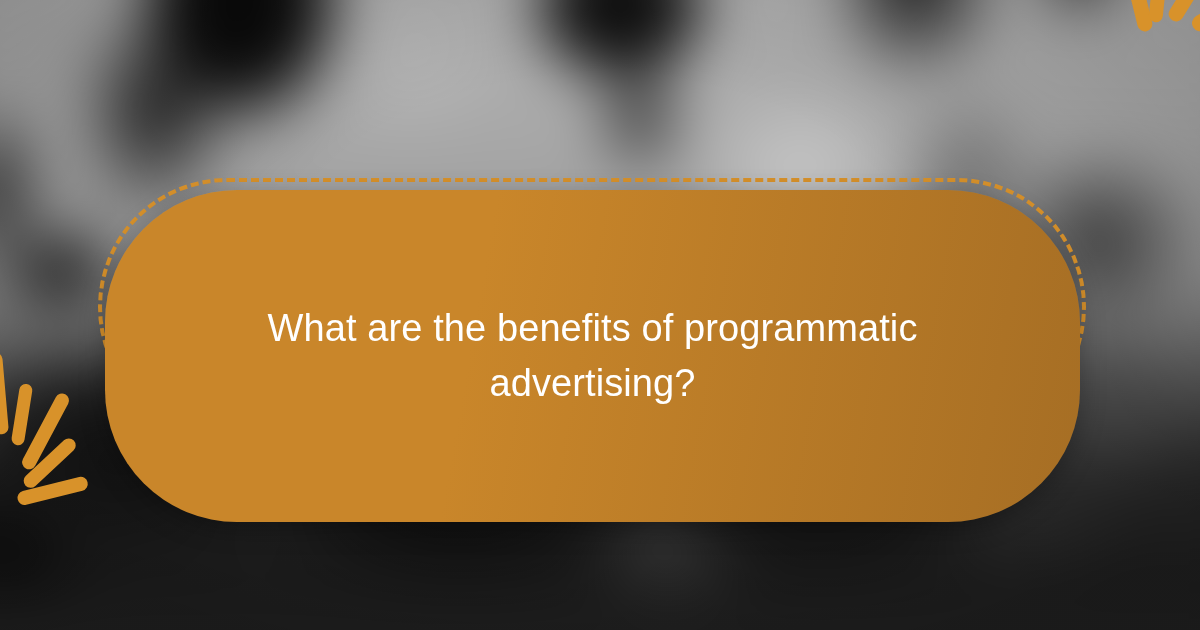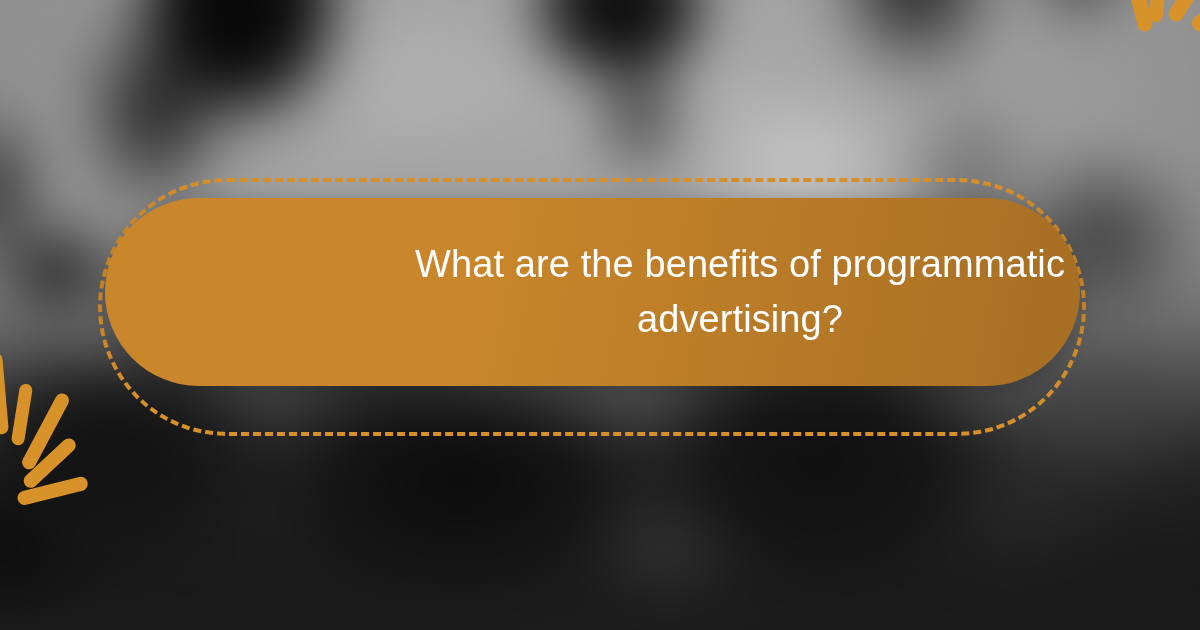--- a/index.html
+++ b/index.html
@@ -78,28 +78,28 @@
     width: 988px;
     height: 258px;
     border: 4px dashed #D7912B;
     border-radius: 135px;
     box-sizing: border-box;
     background: transparent;
   }
   .card {
     position: absolute;
     left: 105px;
-    top: 198px;
+    top: 190px;
     width: 975px;
-    height: 188px;
+    height: 332px;
     border-radius: 132px;
     background: linear-gradient(100deg, #CE8A2B 0%, #C9862A 38%, #BA7D29 70%, #A66E24 100%);
     display: flex;
     align-items: center;
-    justify-content: flex-end;
+    justify-content: center;
     box-shadow: 0 6px 26px rgba(0,0,0,0.28);
   }
   .card-title {
     width: 680px;
     text-align: center;
     color: #FFFFFF;
     font-size: 38px;
     line-height: 1.46;
     font-weight: 400;
     letter-spacing: 0.1px;

